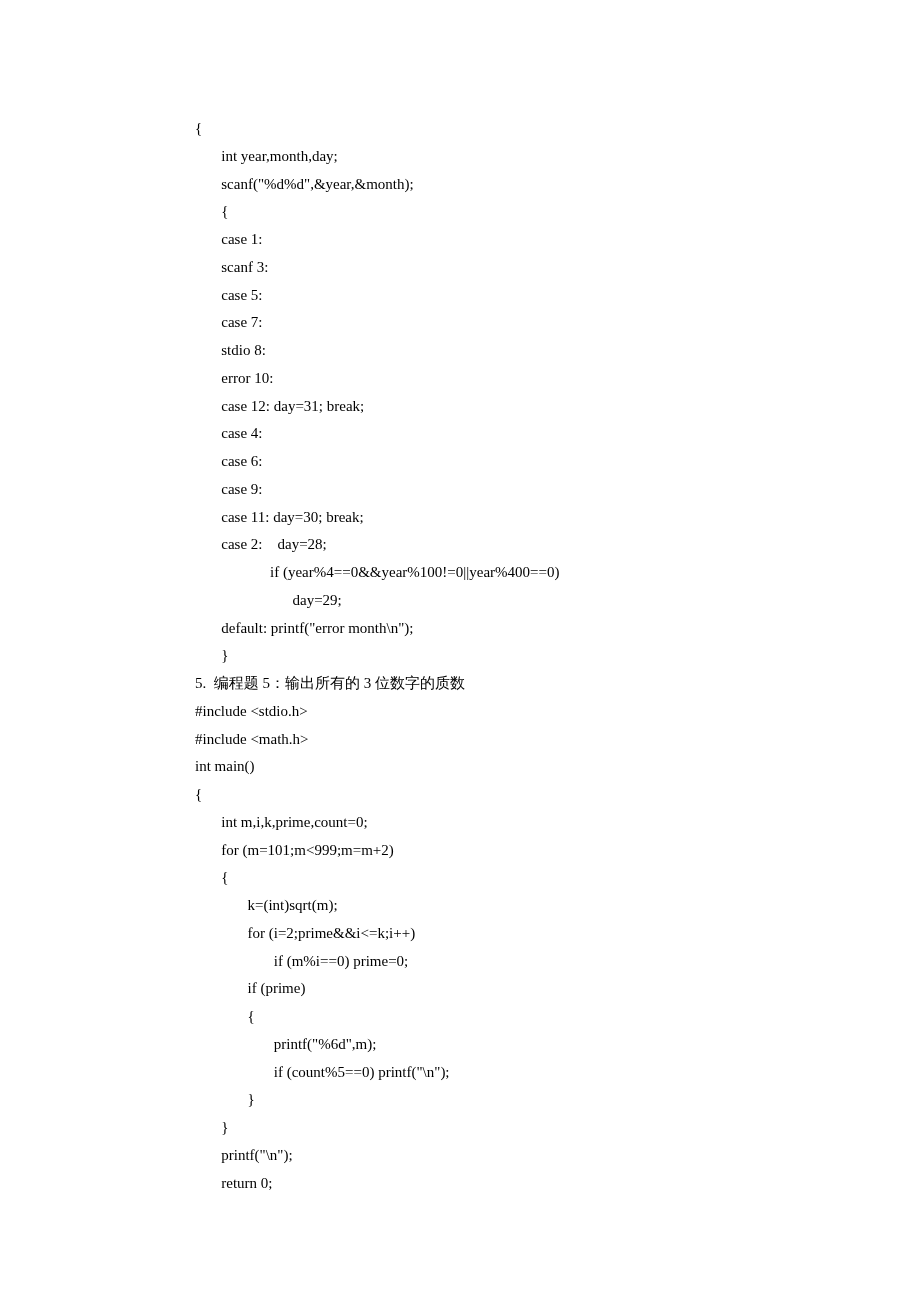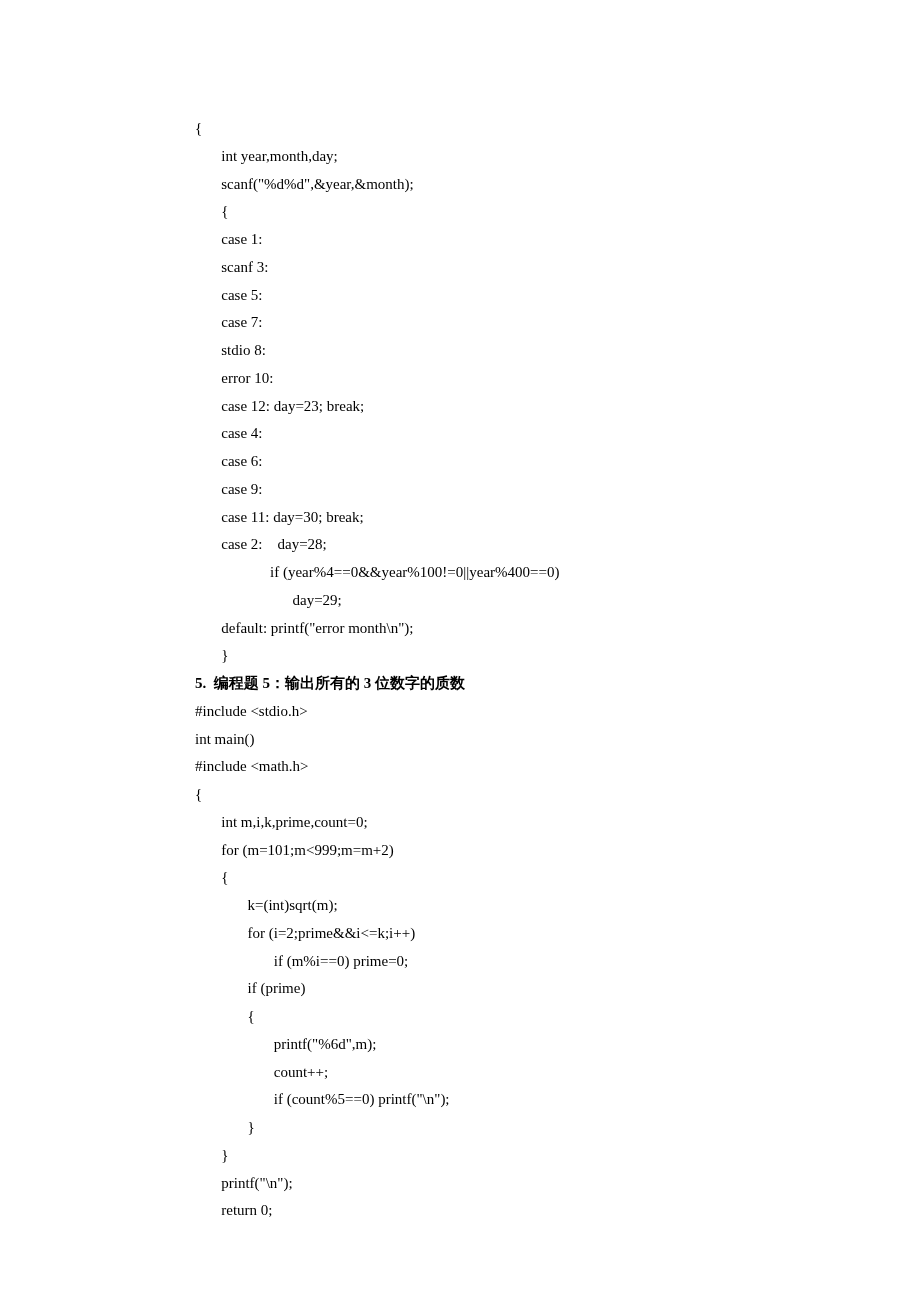--- a/index.html
+++ b/index.html
@@ -15,64 +15,62 @@
     width: 920px;
     min-height: 1302px;
     box-sizing: border-box;
     padding: 115px 0 0 195px;
   }
   .line {
     white-space: pre;
   }
   .heading {
     white-space: pre;
-    font-weight: bold;
   }
 </style>
 </head>
 <body>
 
 <div class="page">
 
   <div class="line">{</div>
   <div class="line">       int year,month,day;</div>
   <div class="line">       scanf("%d%d",&amp;year,&amp;month);</div>
   <div class="line">       {</div>
   <div class="line">       case 1:</div>
   <div class="line">       scanf 3:</div>
   <div class="line">       case 5:</div>
   <div class="line">       case 7:</div>
   <div class="line">       stdio 8:</div>
   <div class="line">       error 10:</div>
-  <div class="line">       case 12: day=23; break;</div>
+  <div class="line">       case 12: day=31; break;</div>
   <div class="line">       case 4:</div>
   <div class="line">       case 6:</div>
   <div class="line">       case 9:</div>
   <div class="line">       case 11: day=30; break;</div>
   <div class="line">       case 2:    day=28;</div>
   <div class="line">                    if (year%4==0&amp;&amp;year%100!=0||year%400==0)</div>
   <div class="line">                          day=29;</div>
   <div class="line">       default: printf("error month\n");</div>
   <div class="line">       }</div>
 
   <div class="heading">5.  编程题 5：输出所有的 3 位数字的质数</div>
 
   <div class="line">#include &lt;stdio.h&gt;</div>
+  <div class="line">#include &lt;math.h&gt;</div>
   <div class="line">int main()</div>
-  <div class="line">#include &lt;math.h&gt;</div>
   <div class="line">{</div>
   <div class="line">       int m,i,k,prime,count=0;</div>
   <div class="line">       for (m=101;m&lt;999;m=m+2)</div>
   <div class="line">       {</div>
   <div class="line">              k=(int)sqrt(m);</div>
   <div class="line">              for (i=2;prime&amp;&amp;i&lt;=k;i++)</div>
   <div class="line">                     if (m%i==0) prime=0;</div>
   <div class="line">              if (prime)</div>
   <div class="line">              {</div>
   <div class="line">                     printf("%6d",m);</div>
-  <div class="line">                     count++;</div>
   <div class="line">                     if (count%5==0) printf("\n");</div>
   <div class="line">              }</div>
   <div class="line">       }</div>
   <div class="line">       printf("\n");</div>
   <div class="line">       return 0;</div>
 
 </div>
 
 </body></html>

